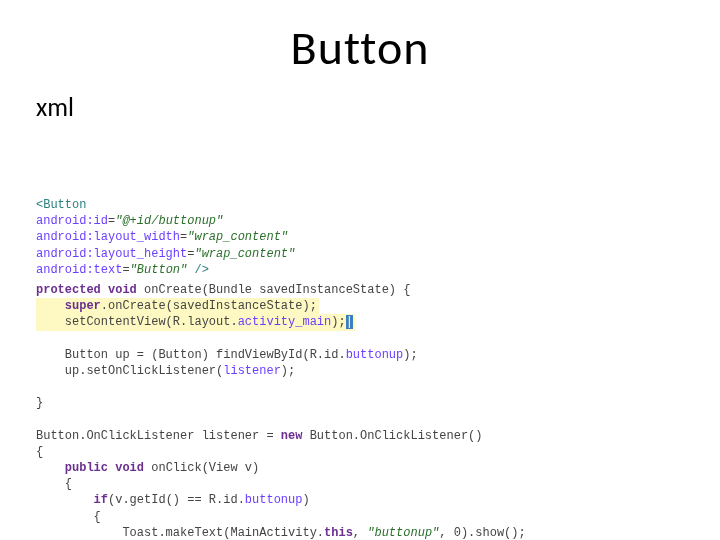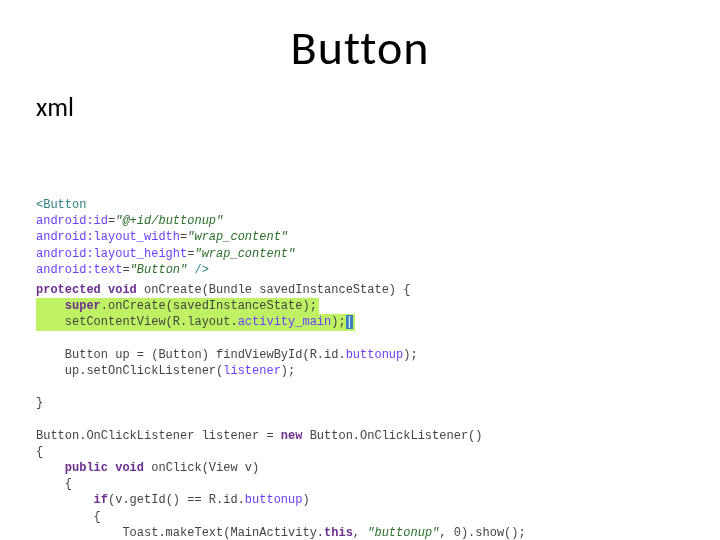--- a/index.html
+++ b/index.html
@@ -52,21 +52,21 @@
     white-space: pre;
     color: #444;
   }
   .kw   { color: #6b2f8f; font-weight: bold; }                      
   .str  { color: #2a6f2a; font-style: italic; }  
   .tag  { color: #2a7f7f; }                      
   .attr { color: #6b3fff; }
   .caret{ background:#3a7fbf; color:#fff; }
   .hl   {
     display: inline-block;
-    background: #bef264;
+    background: #fef9c3;
     padding-right: 2px;
   }
   .xml-block { margin-top: 30px; }
   .java-block { margin-top: 4px; }
 </style>
 </head>
 <body>
 
 <div class="slide">
   <div class="title">Button</div>

